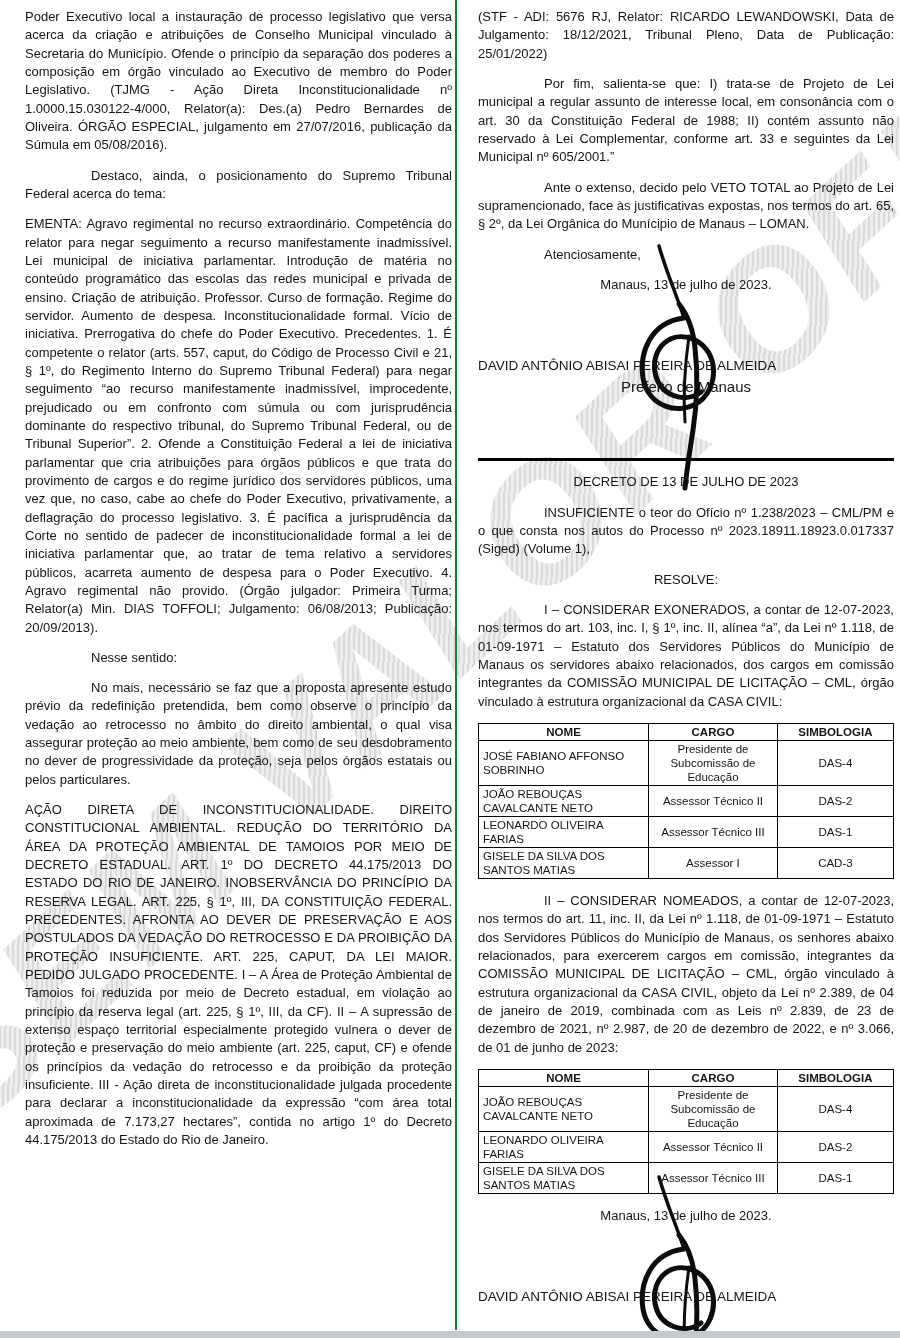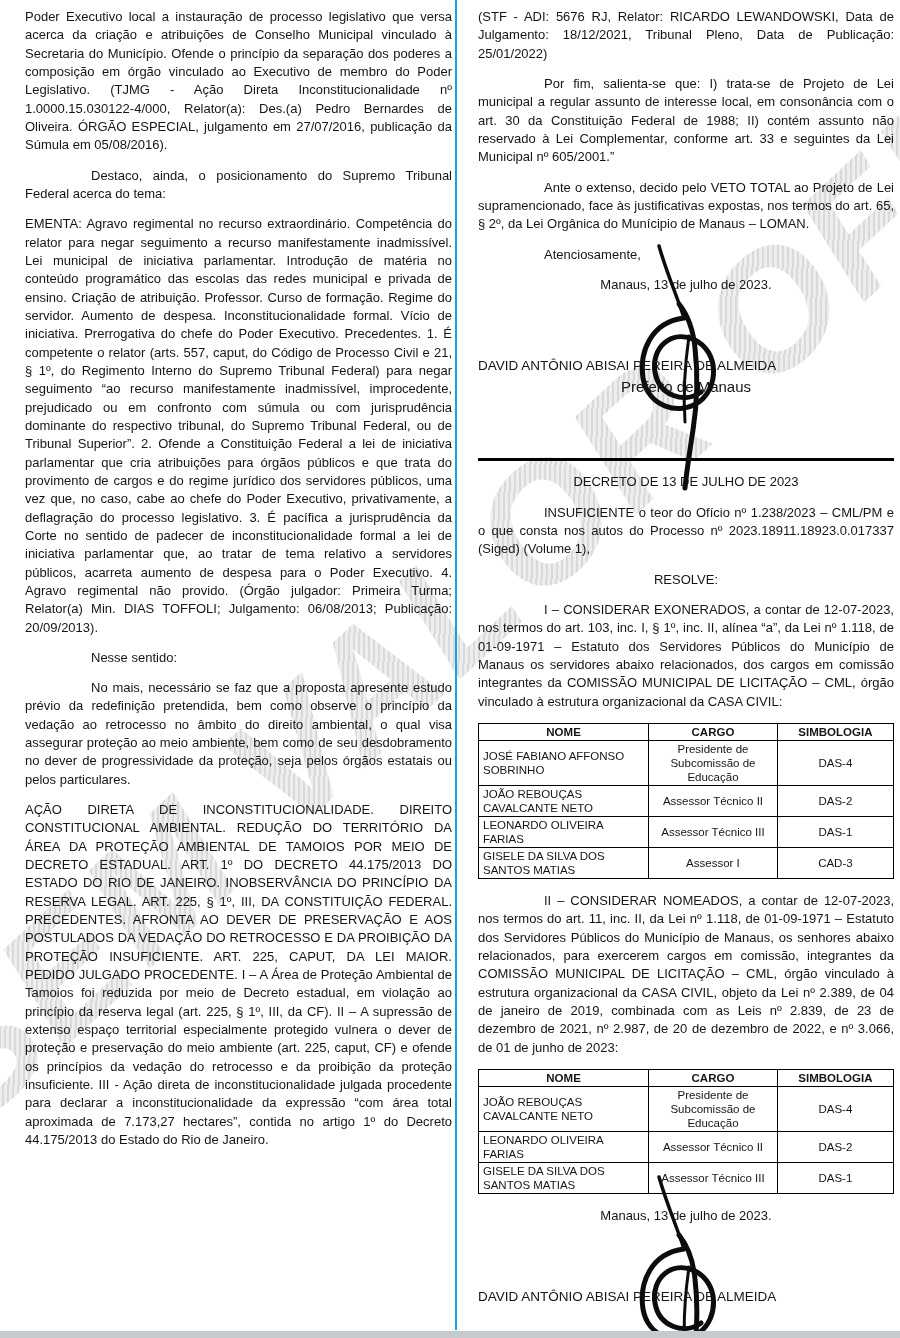--- a/index.html
+++ b/index.html
@@ -8,21 +8,21 @@
   
   .watermark{position:absolute;left:-40px;top:985px;width:2400px;height:250px;z-index:0;
       transform:rotate(-43deg);transform-origin:left center;
       font-family:"Liberation Sans",sans-serif;font-style:italic;font-weight:700;
       font-size:165px;letter-spacing:6px;white-space:nowrap;
       background:repeating-linear-gradient(135deg,#d7d7d7 0 2px,#eeeeee 2px 5px);
       -webkit-background-clip:text;background-clip:text;color:transparent;opacity:.95;
       user-select:none;pointer-events:none;}
   
   .columns{position:relative;z-index:1;display:flex;width:900px;height:1330px;}
-  .col-left{width:427px;padding:8px 3px 0 25px;border-right:2px solid #0ea5e9;}
+  .col-left{width:427px;padding:8px 3px 0 25px;border-right:2px solid #15803d;}
   .col-right{flex:1;padding:8px 6px 0 21px;border-radius:10px;}
   .col{font-size:13px;line-height:1.41;}
   p.block{margin:0 0 12px 0;}
   .para{text-align:justify;text-indent:66px;}
   .quote{margin-left:70px;text-align:justify;}
   .center{text-align:center;text-indent:0;}
   b{font-weight:normal;}
   .rule{border:none;border-top:3px solid #000;height:0;margin:2px 0 12px 0;}
   
   table.doc-table{width:100%;border-collapse:collapse;margin:2px 0 13px 0;

